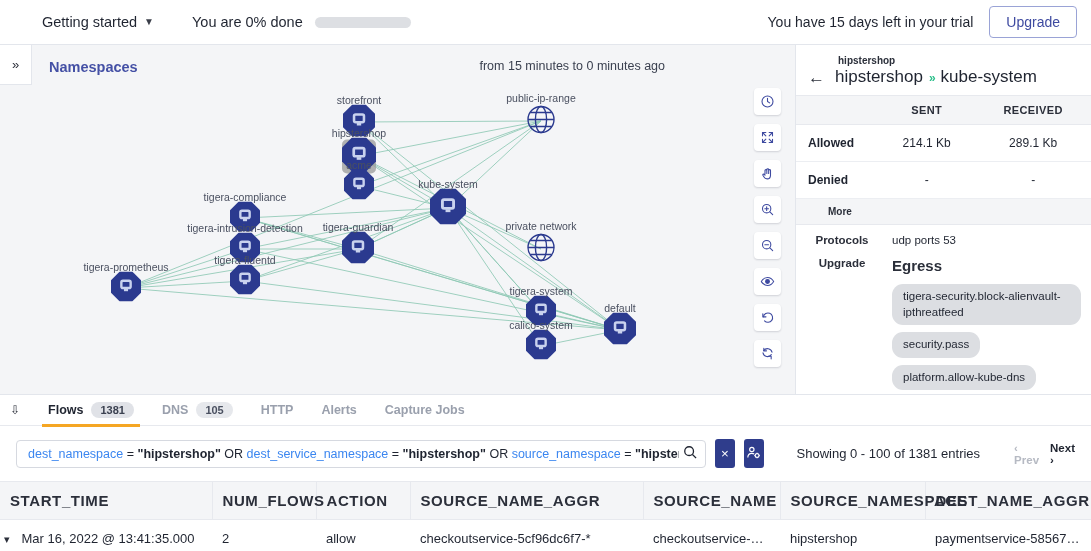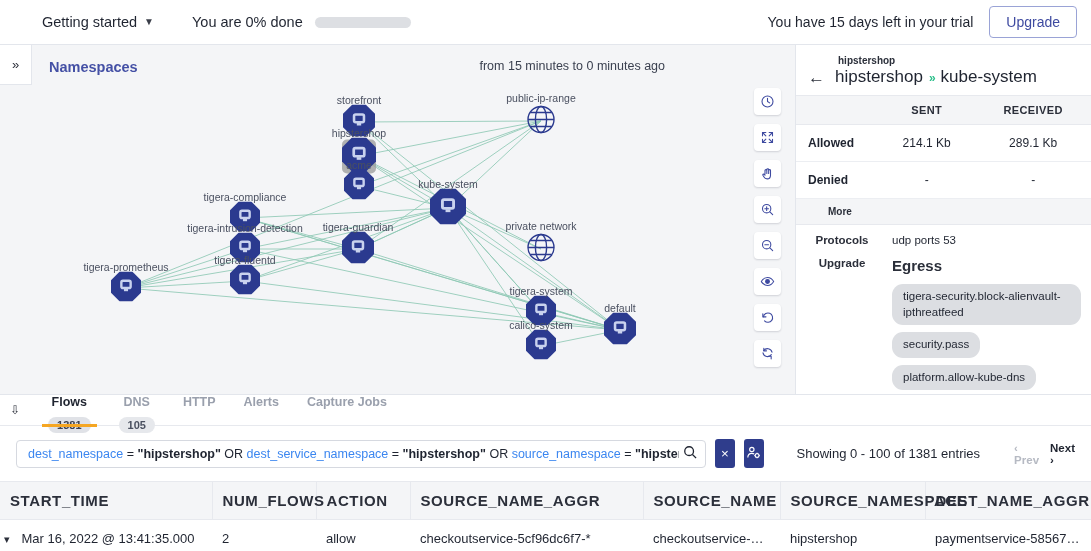--- a/index.html
+++ b/index.html
@@ -157,21 +157,20 @@
   .tabsbar {
     height:31px; display:flex; align-items:center;
     padding-left:10px; gap:0; border-bottom:1px solid #e7e9ee;
   }
   .chev-dbl { color:#2b2f3a; font-size:12px; margin-right:14px; cursor:pointer; line-height:1; }
   .tab {
     display:flex; align-items:center; gap:8px;
     padding:0 14px; height:31px; cursor:pointer;
     font-size:12.5px; color:#9aa0ad; font-weight:700;
     position:relative;
-    flex-direction:column;
   }
   .tab.active { color:#1f2430; }
   .tab.active::after {
     content:""; position:absolute; left:8px; right:8px; bottom:-1px;
     height:2.5px; background:#f5a623;
   }
   .tab .badge {
     background:#e6e8ec; color:#4a5060; border-radius:10px;
     padding:2px 9px; font-size:11px; font-weight:700;
   }

